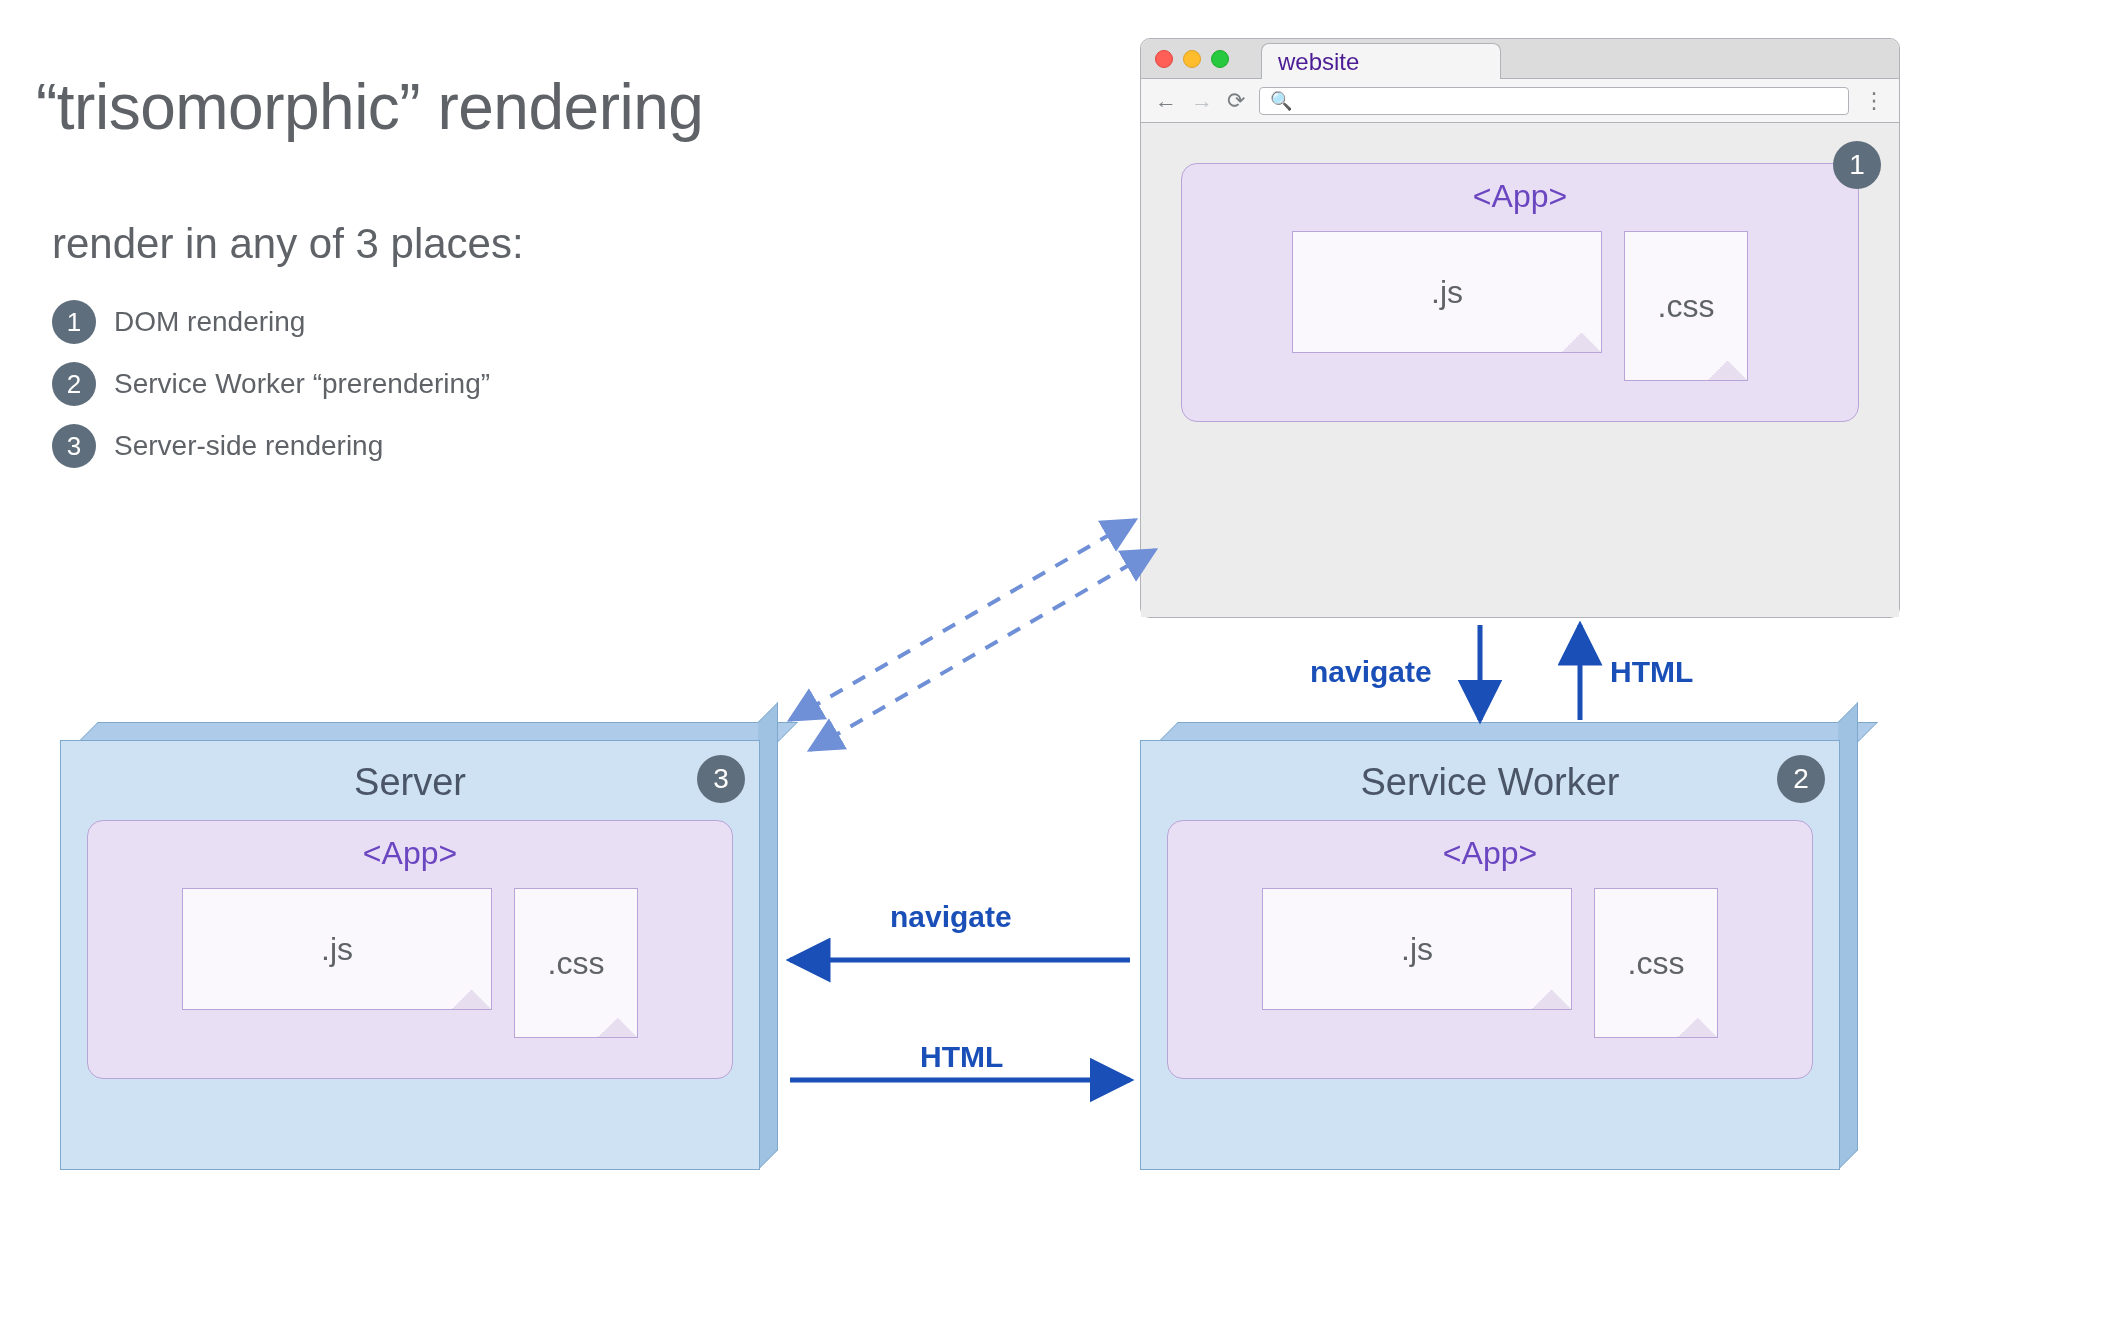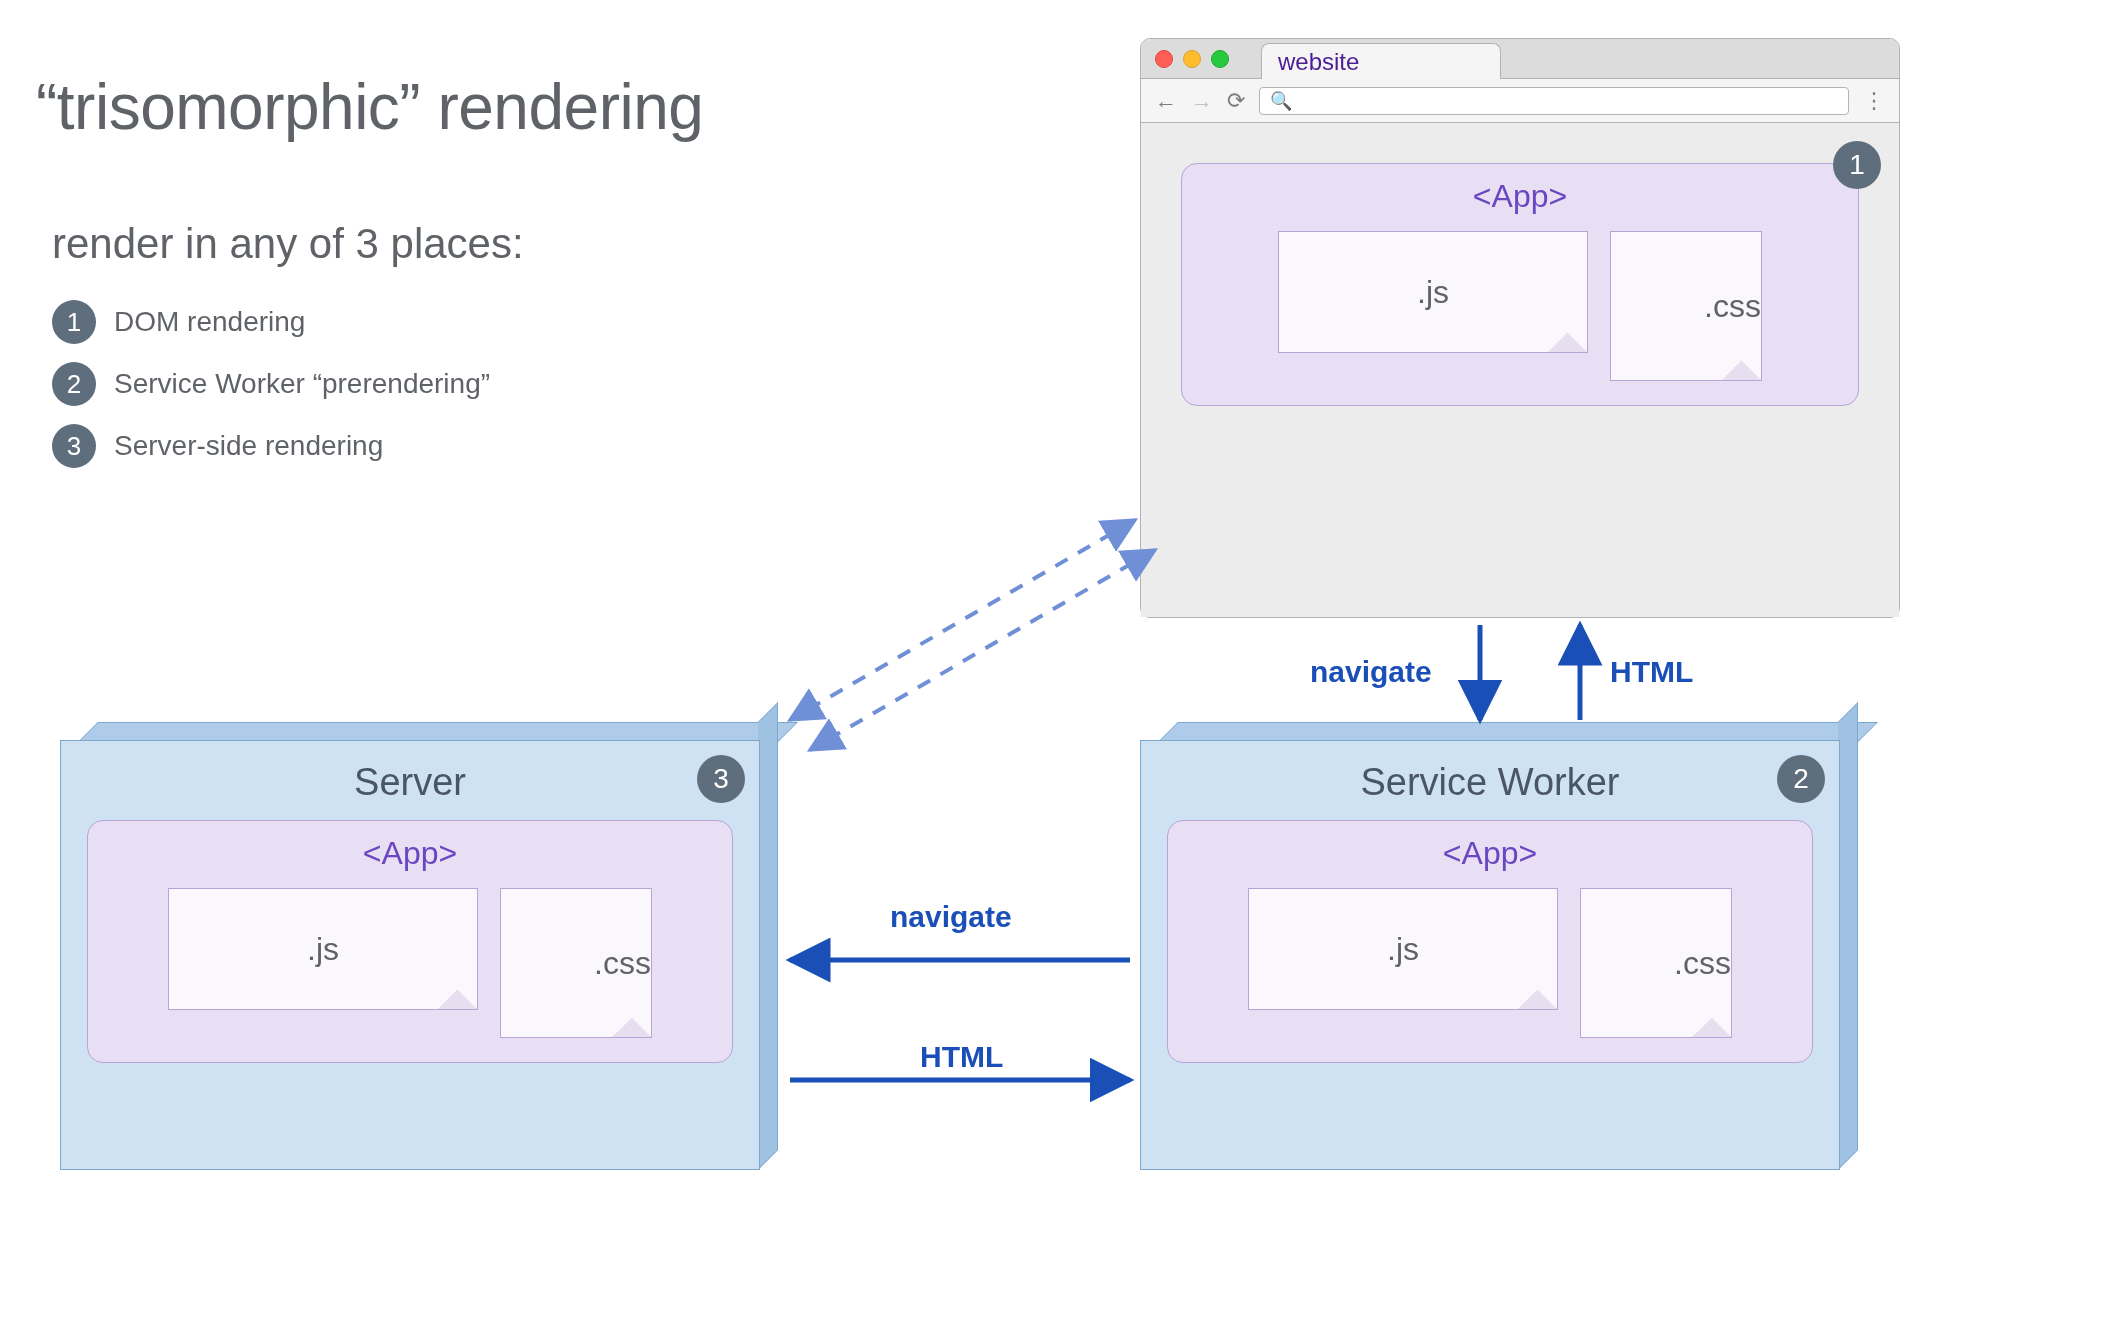--- a/index.html
+++ b/index.html
@@ -109,21 +109,21 @@
     color: #fff;
     font-size: 28px;
     display: flex;
     align-items: center;
     justify-content: center;
   }
   .app-box {
     background: #e9dff5;
     border: 1.5px solid #b8a4d6;
     border-radius: 16px;
-    padding: 14px 22px 24px 22px;
+    padding: 14px 22px 40px 22px;
   }
   .app-label {
     color: #6b46c1;
     font-size: 32px;
     text-align: center;
     margin-bottom: 16px;
   }
   .files-row {
     display: flex;
     gap: 22px;
@@ -134,21 +134,21 @@
     background: #faf7fd;
     border: 1.5px solid #b8a4d6;
     display: flex;
     align-items: center;
     justify-content: center;
     font-size: 32px;
     color: #5f6368;
     position: relative;
   }
   .file.js  { width: 310px; height: 122px; }
-  .file.css { width: 152px; height: 150px; justify-content: flex-end; }
+  .file.css { width: 124px; height: 150px; }
   .file .fold {
     position: absolute;
     right: -1px;
     bottom: -1px;
     width: 40px;
     height: 40px;
     background: linear-gradient(135deg, #e7deef 0 50%, #faf7fd 50% 100%);
     border-left: 1.5px solid #b8a4d6;
     border-top: 1.5px solid #b8a4d6;
     clip-path: polygon(0 0, 100% 0, 100% 100%);

